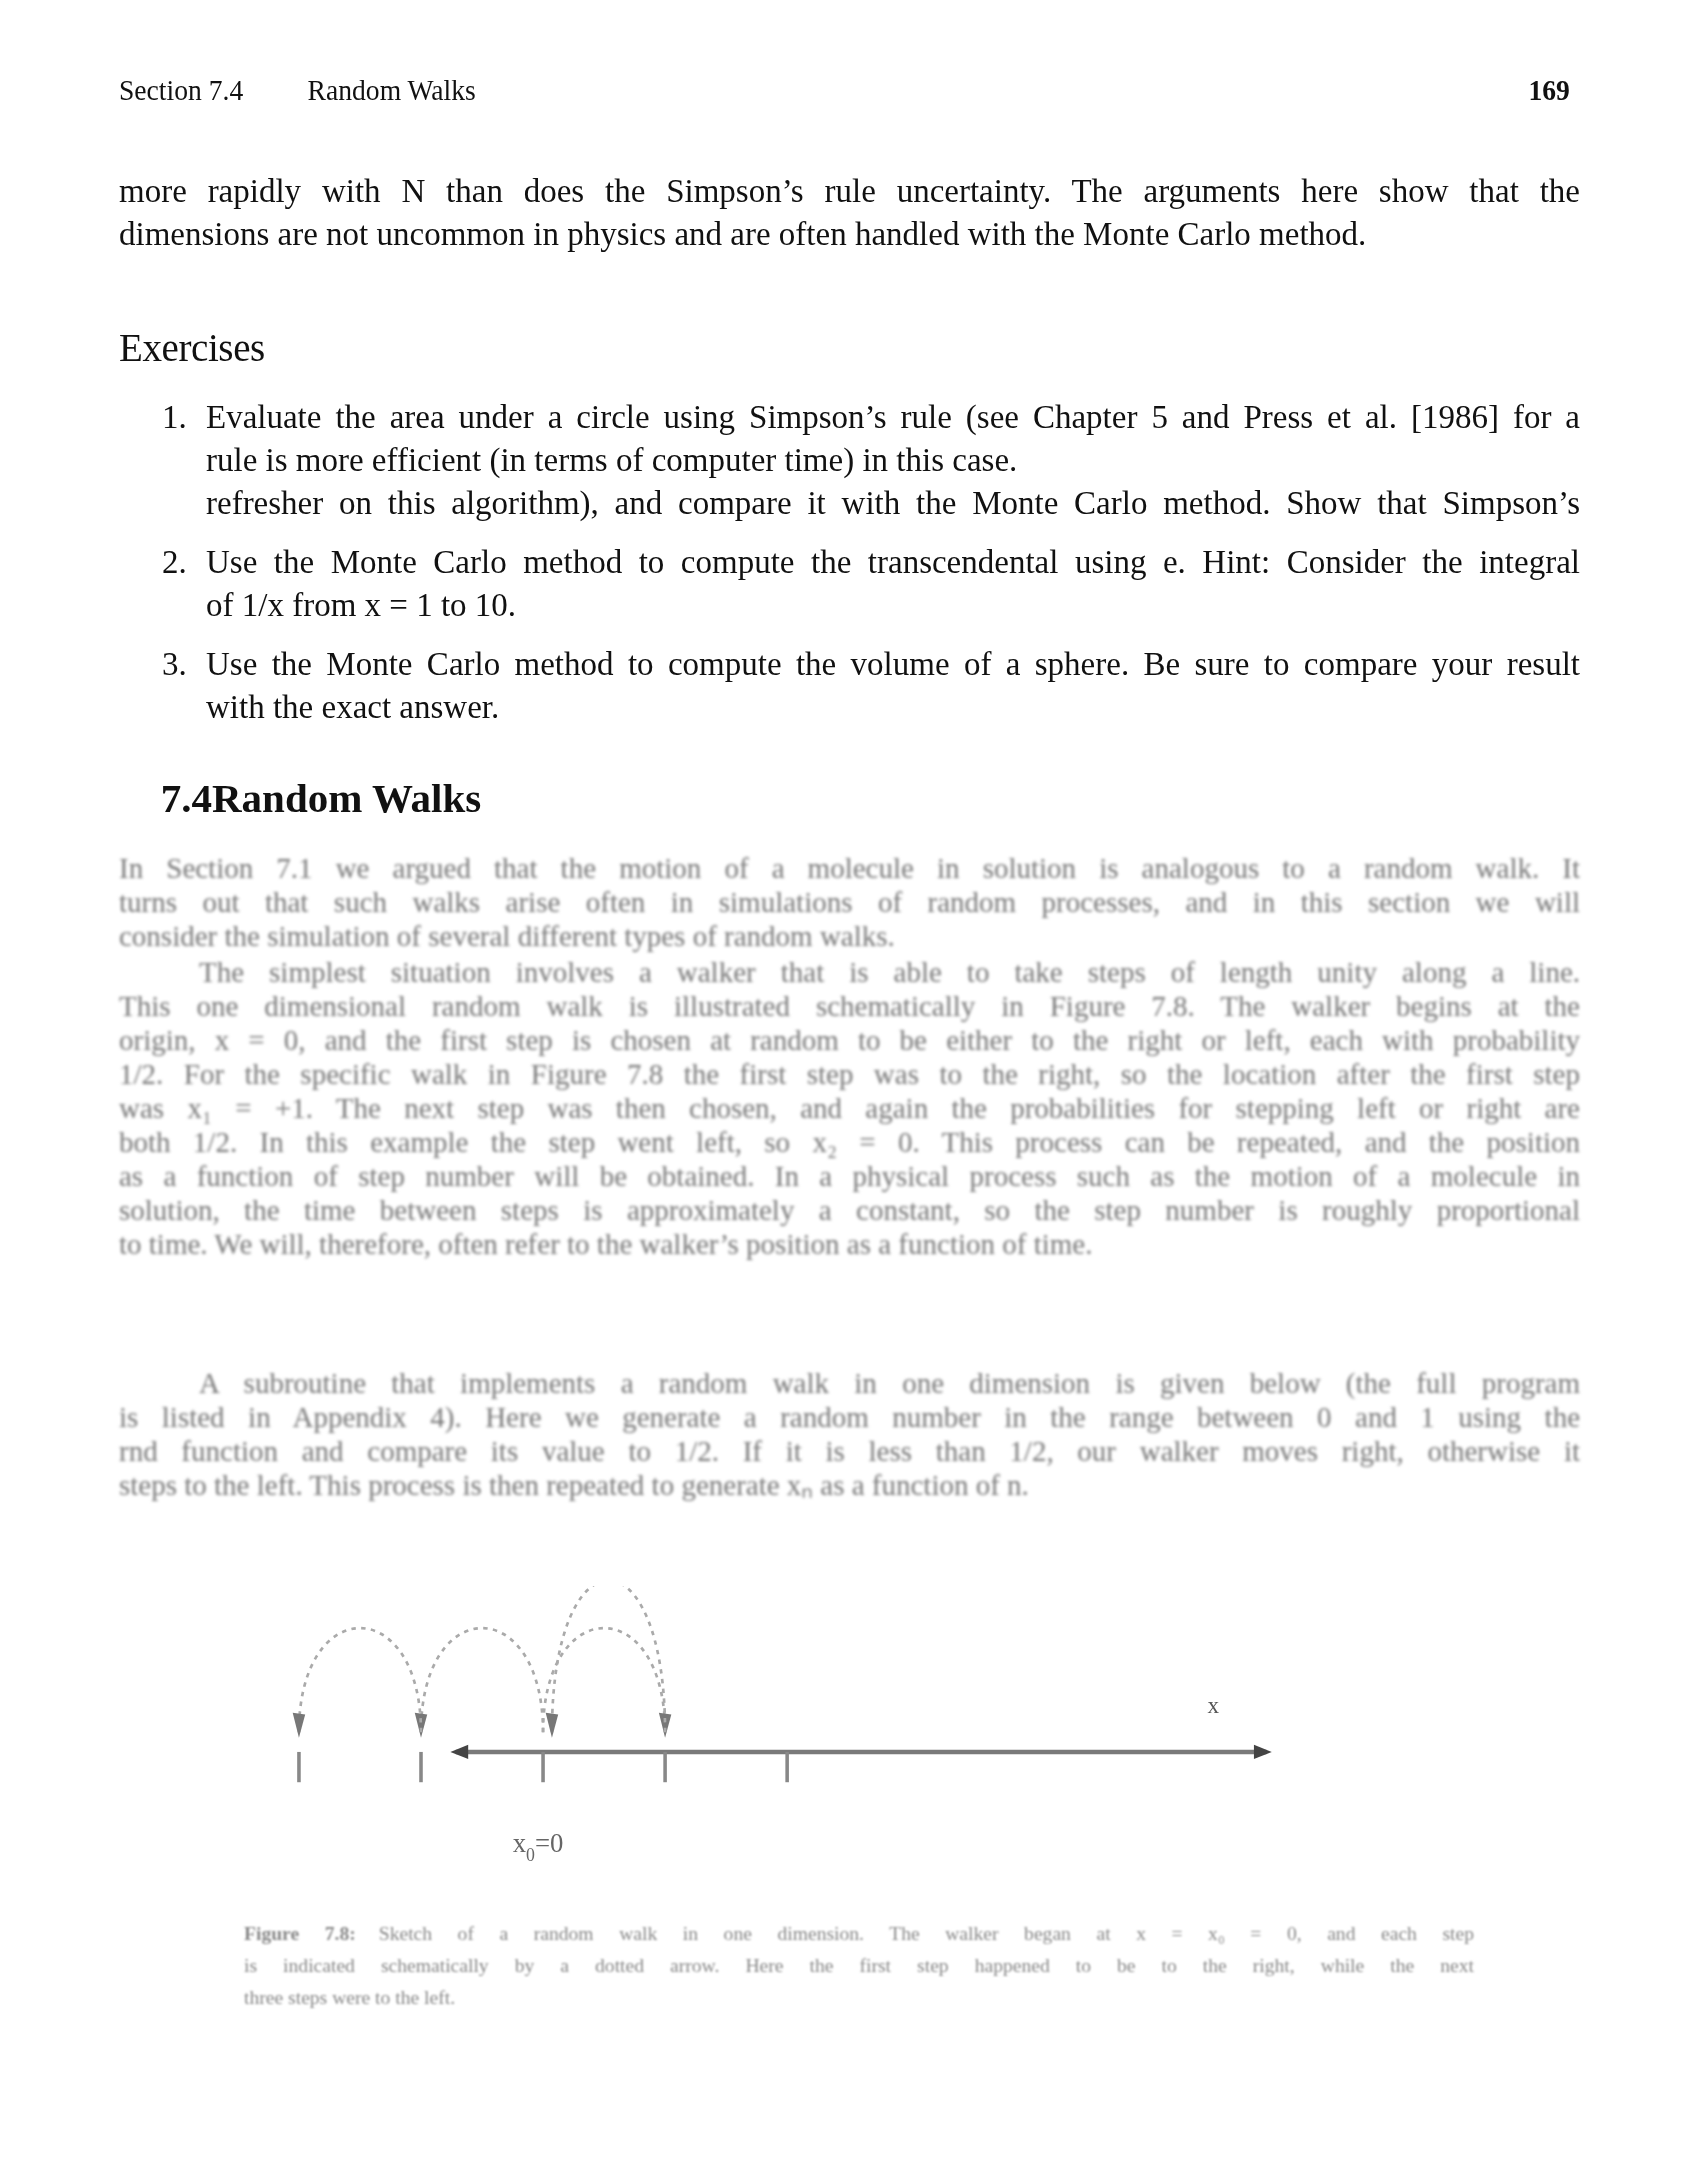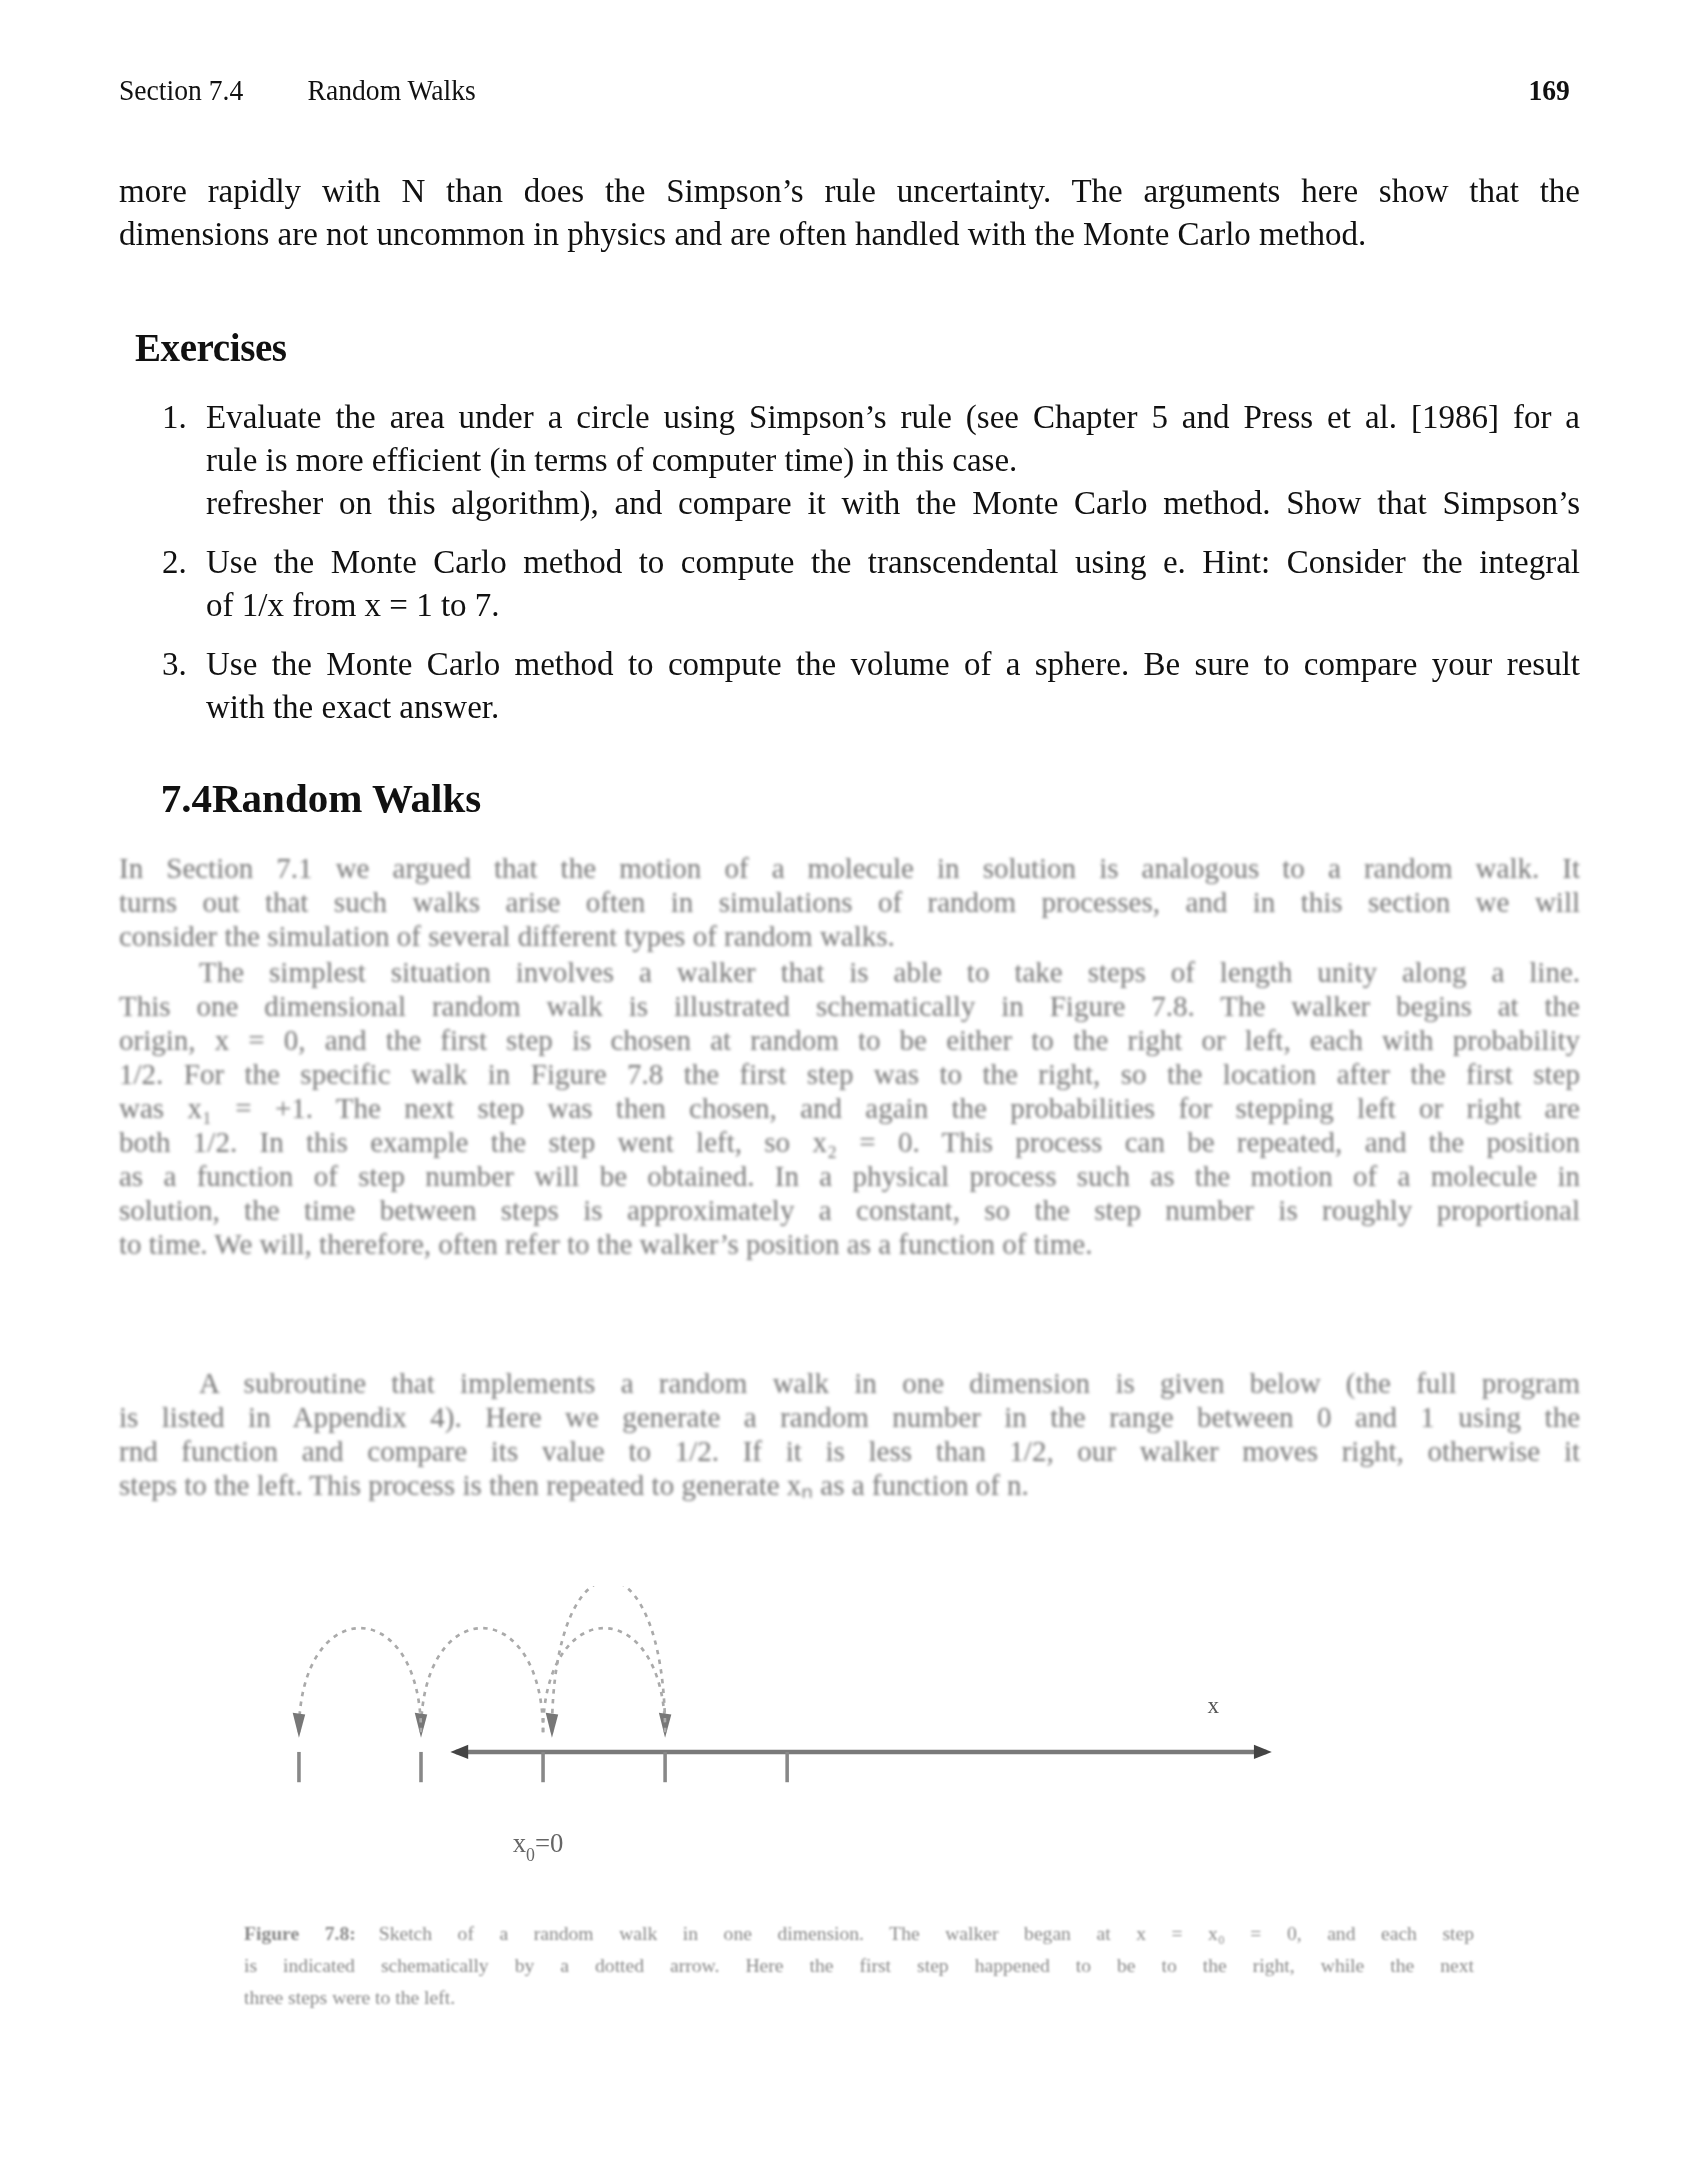--- a/index.html
+++ b/index.html
@@ -20,22 +20,22 @@
     .running-head .pg { position: absolute; right: -116px; font-weight: bold; }
 
     .p-intro {
       position: absolute; top: 137px; left: 0; width: 1461px;
       font-size: 33px; line-height: 43px; text-align: justify;
     }
     .p-intro span.ln { display: block; text-align: justify; text-align-last: justify; white-space: nowrap; }
     .p-intro span.ln.last { text-align-last: left; }
 
     h2.exercises {
-      position: absolute; top: 323px; left: 16px; margin: 0;
-      font-size: 39px; line-height: 50px; font-weight: bold; letter-spacing: -0.4px;
+      position: absolute; top: 323px; left: 0; margin: 0;
+      font-size: 39px; line-height: 50px; font-weight: normal; letter-spacing: -0.4px;
     }
 
     ol.ex-list { position: absolute; top: 396px; left: 0; width: 1461px; margin: 0; padding: 0; list-style: none; }
     ol.ex-list li { position: relative; padding-left: 87px; margin: 0 0 16px 0; font-size: 33px; line-height: 43px; }
     ol.ex-list li .num { position: absolute; left: 43px; top: 0; }
     ol.ex-list li .ln { display: block; text-align: justify; text-align-last: justify; white-space: nowrap; }
     ol.ex-list li .ln.last { text-align-last: left; }
 
     h2.section-heading {
       position: absolute; top: 773px; left: 0; margin: 0;
@@ -90,21 +90,21 @@
   <ol class="ex-list">
     <li>
       <span class="num">1.</span>
       <span class="ln">Evaluate the area under a circle using Simpson’s rule (see Chapter 5 and Press et al. [1986] for a</span>
       <span class="ln last">rule is more efficient (in terms of computer time) in this case.</span>
       <span class="ln">refresher on this algorithm), and compare it with the Monte Carlo method. Show that Simpson’s</span>
     </li>
     <li>
       <span class="num">2.</span>
       <span class="ln">Use the Monte Carlo method to compute the transcendental using e.  Hint: Consider the integral</span>
-      <span class="ln last">of 1/x from x = 1 to 7.</span>
+      <span class="ln last">of 1/x from x = 1 to 10.</span>
     </li>
     <li>
       <span class="num">3.</span>
       <span class="ln">Use the Monte Carlo method to compute the volume of a sphere.  Be sure to compare your result</span>
       <span class="ln last">with the exact answer.</span>
     </li>
   </ol>
 
   <h2 class="section-heading">
     <span class="sn">7.4</span><span>Random Walks</span>

